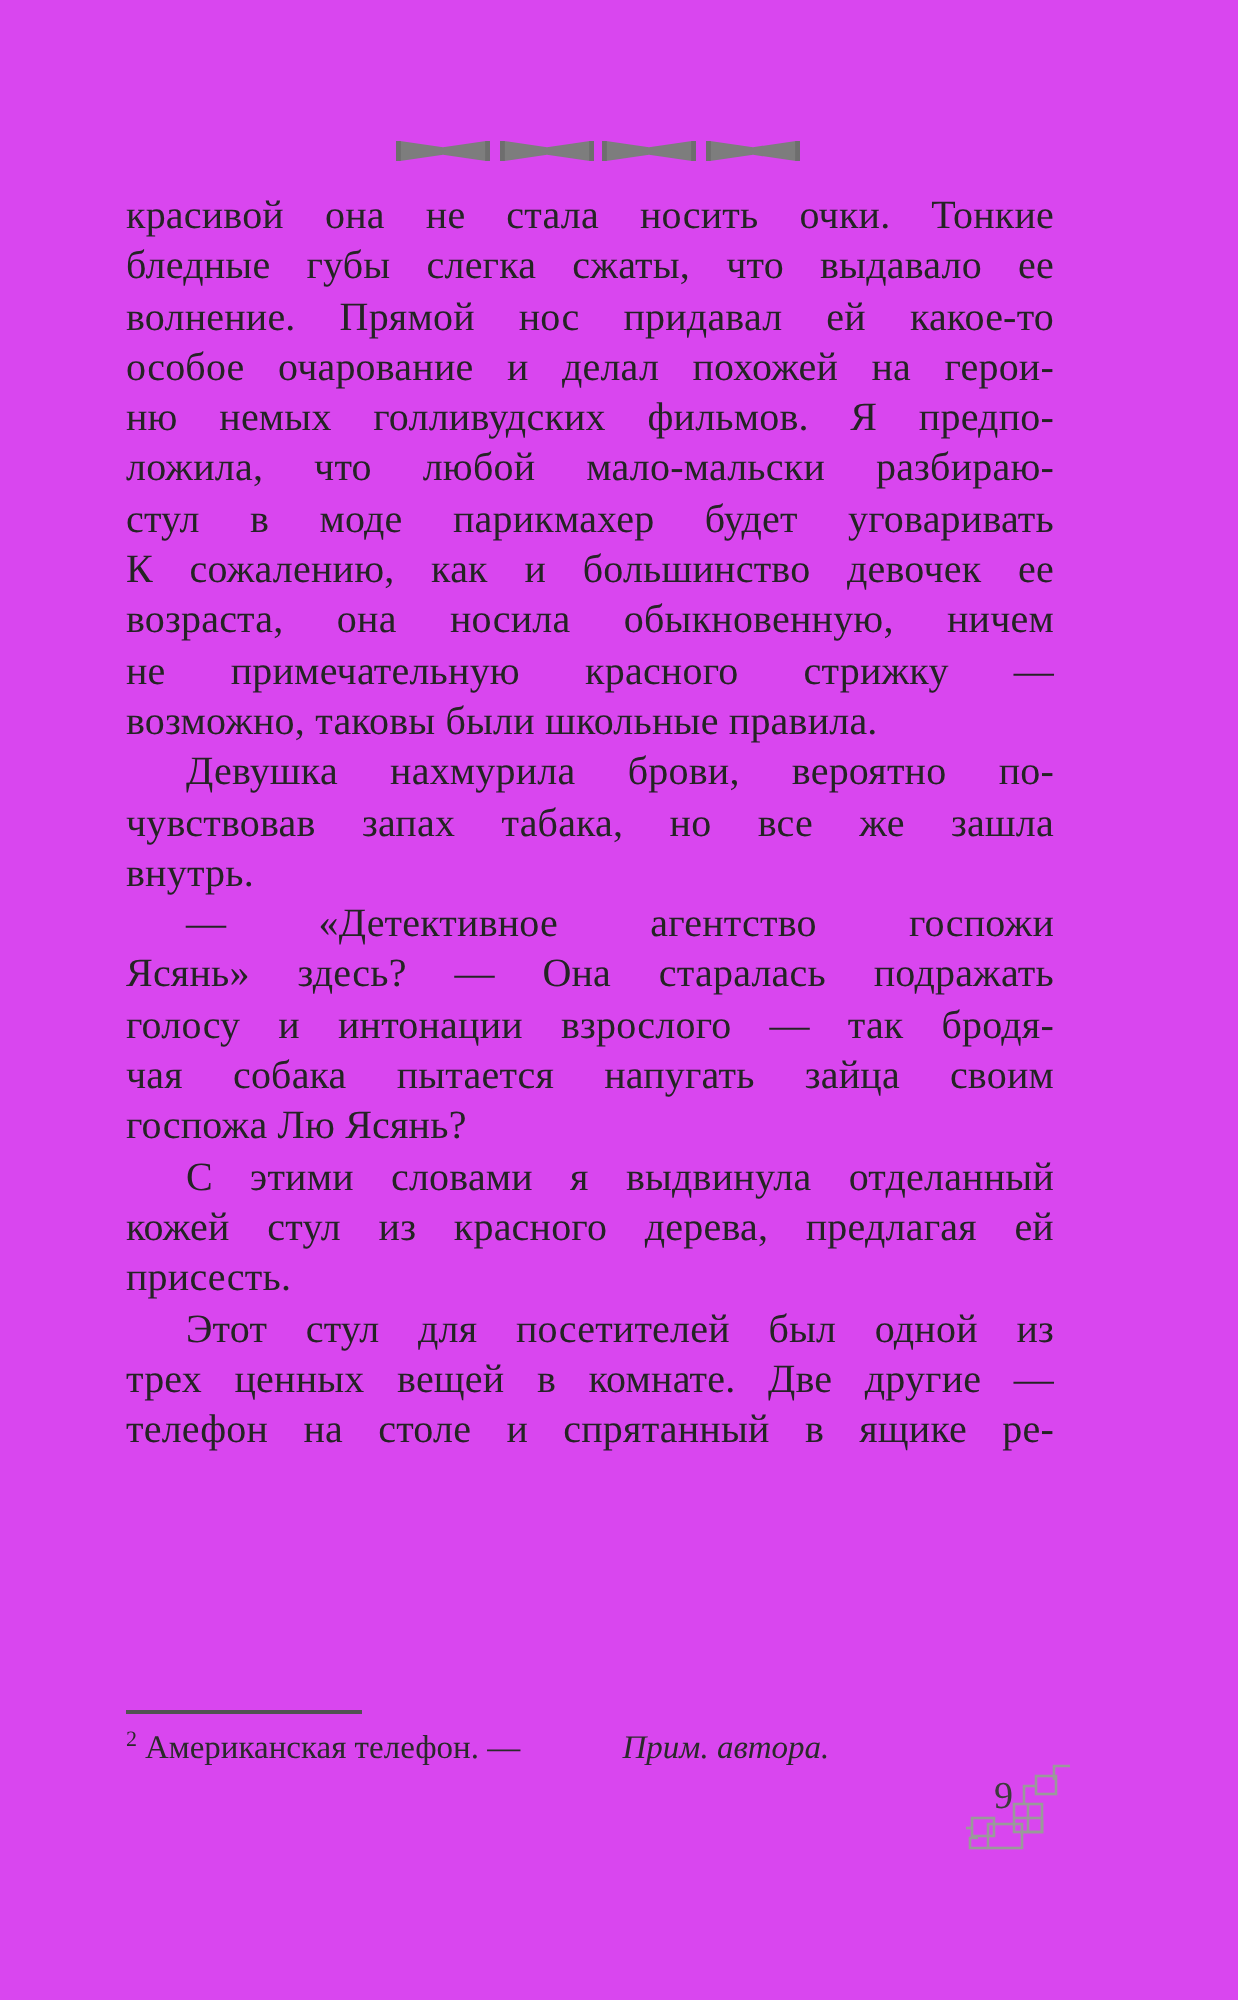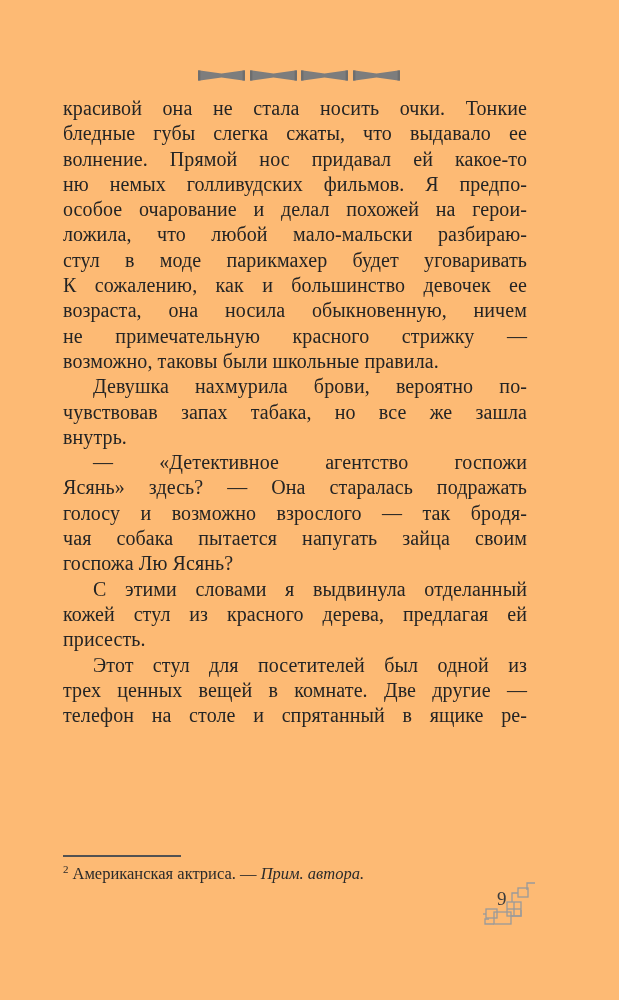--- a/index.html
+++ b/index.html
@@ -6,21 +6,21 @@
   body {
     width: 619px; height: 1000px;
     background: #ffffff;
     font-family: "Liberation Serif", "DejaVu Serif", serif;
     color: #242424;
     overflow: hidden;
   }
   .page {
     position: relative;
     width: 619px; height: 1000px;
-    background: #fdba74;
+    background: #d946ef;
   }
   
   .top-ornament {
     position: absolute;
     left: 198px; top: 70px;
     width: 202px; height: 11px;
     display: flex;
     justify-content: space-between;
   }
   .top-ornament svg { display: block; }
@@ -58,21 +58,21 @@
     font-size: 16.5px;
     line-height: 22px;
     color: #2a2a2a;
   }
   .footnote sup {
     font-size: 11px;
     vertical-align: super;
     line-height: 0;
     margin-right: 4px;
   }
-  .footnote .it { font-style: italic; }
+  .footnote .it { font-style: italic; margin-left: 47px; }
 
   
   .page-number {
     position: absolute;
     left: 497px; top: 888px;
     font-size: 19px;
     color: #3c3c3c;
   }
   .corner-ornament {
     position: absolute;
@@ -105,47 +105,47 @@
       <polygon points="0,0.5 2,0.5 23.5,3.6 45,0.5 47,0.5 47,10.5 45,10.5 23.5,7.4 2,10.5 0,10.5" fill="#7d7d7d"></polygon>
       <rect x="0" y="0.5" width="2.4" height="10" fill="#6e6e6e"></rect>
       <rect x="44.6" y="0.5" width="2.4" height="10" fill="#6e6e6e"></rect>
     </svg>
   </div>
 
   <div class="text-column">
     <div class="line">красивой она не стала носить очки. Тонкие</div>
     <div class="line">бледные губы слегка сжаты, что выдавало ее</div>
     <div class="line">волнение. Прямой нос придавал ей какое-то</div>
+    <div class="line">особое очарование и делал похожей на герои-</div>
     <div class="line">ню немых голливудских фильмов. Я предпо-</div>
-    <div class="line">особое очарование и делал похожей на герои-</div>
     <div class="line">ложила, что любой мало-мальски разбираю-</div>
     <div class="line">стул в моде парикмахер будет уговаривать</div>
     <div class="line">К сожалению, как и большинство девочек ее</div>
     <div class="line">возраста, она носила обыкновенную, ничем</div>
     <div class="line">не примечательную красного стрижку —</div>
     <div class="line last">возможно, таковы были школьные правила.</div>
     <div class="line ind">Девушка нахмурила брови, вероятно по-</div>
     <div class="line">чувствовав запах табака, но все же зашла</div>
     <div class="line last">внутрь.</div>
     <div class="line ind">— «Детективное агентство госпожи</div>
     <div class="line">Ясянь» здесь? — Она старалась подражать</div>
-    <div class="line">голосу и возможно взрослого — так бродя-</div>
+    <div class="line">голосу и интонации взрослого — так бродя-</div>
     <div class="line">чая собака пытается напугать зайца своим</div>
     <div class="line last">госпожа Лю Ясянь?</div>
     <div class="line ind">С этими словами я выдвинула отделанный</div>
     <div class="line">кожей стул из красного дерева, предлагая ей</div>
     <div class="line last">присесть.</div>
     <div class="line ind">Этот стул для посетителей был одной из</div>
     <div class="line">трех ценных вещей в комнате. Две другие —</div>
     <div class="line">телефон на столе и спрятанный в ящике ре-</div>
   </div>
 
   <div class="footnote-rule"></div>
   <div class="footnote">
-    <sup>2</sup><span>Американская актриса. — </span><span class="it">Прим. автора.</span>
+    <sup>2</sup><span>Американская телефон. — </span><span class="it">Прим. автора.</span>
   </div>
 
   <div class="page-number">9</div>
 
   <svg class="corner-ornament" viewBox="0 0 58 54">
     <g fill="none" stroke="#9a9a9a" stroke-width="1.3">
       <path d="M44 10 V3 H52"></path>
       <rect x="35" y="8" width="10" height="9"></rect>
       <path d="M35 13 H29 V22"></path>
       <rect x="24" y="22" width="14" height="14"></rect>

